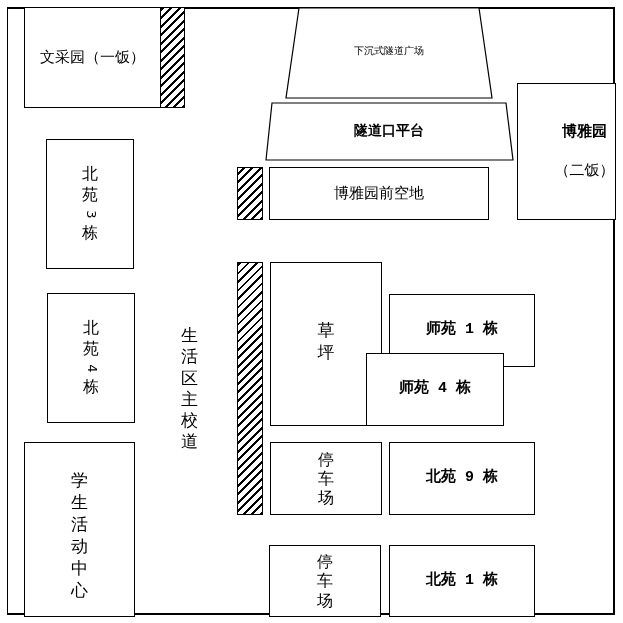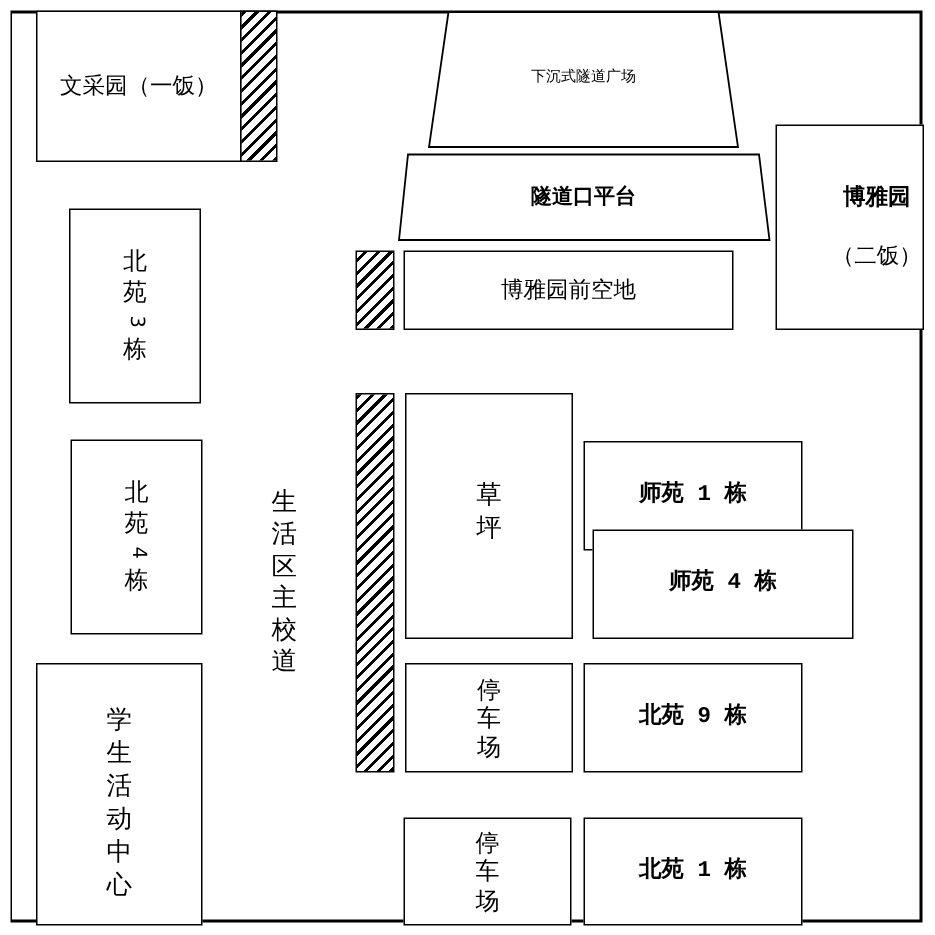--- a/index.html
+++ b/index.html
@@ -88,21 +88,21 @@
   <div class="vert" style="font-size:17px;">
     <span>草</span>
     <span>坪</span>
   </div>
 </div>
 
 <div class="box" style="left:389px; top:262px; width:146px; height:73px;margin-top:32px;">
   <span class="lbl bold">师苑 1 栋</span>
 </div>
 
-<div class="box" style="left:395px; top:353px; width:174px; height:73px;">
+<div class="box" style="left:366px; top:353px; width:138px; height:73px;">
   <span class="lbl bold">师苑 4 栋</span>
 </div>
 
 <div class="box" style="left:270px; top:442px; width:112px; height:73px;">
   <div class="vert" style="font-size:16px; line-height:1.2;">
     <span>停</span>
     <span>车</span>
     <span>场</span>
   </div>
 </div>

